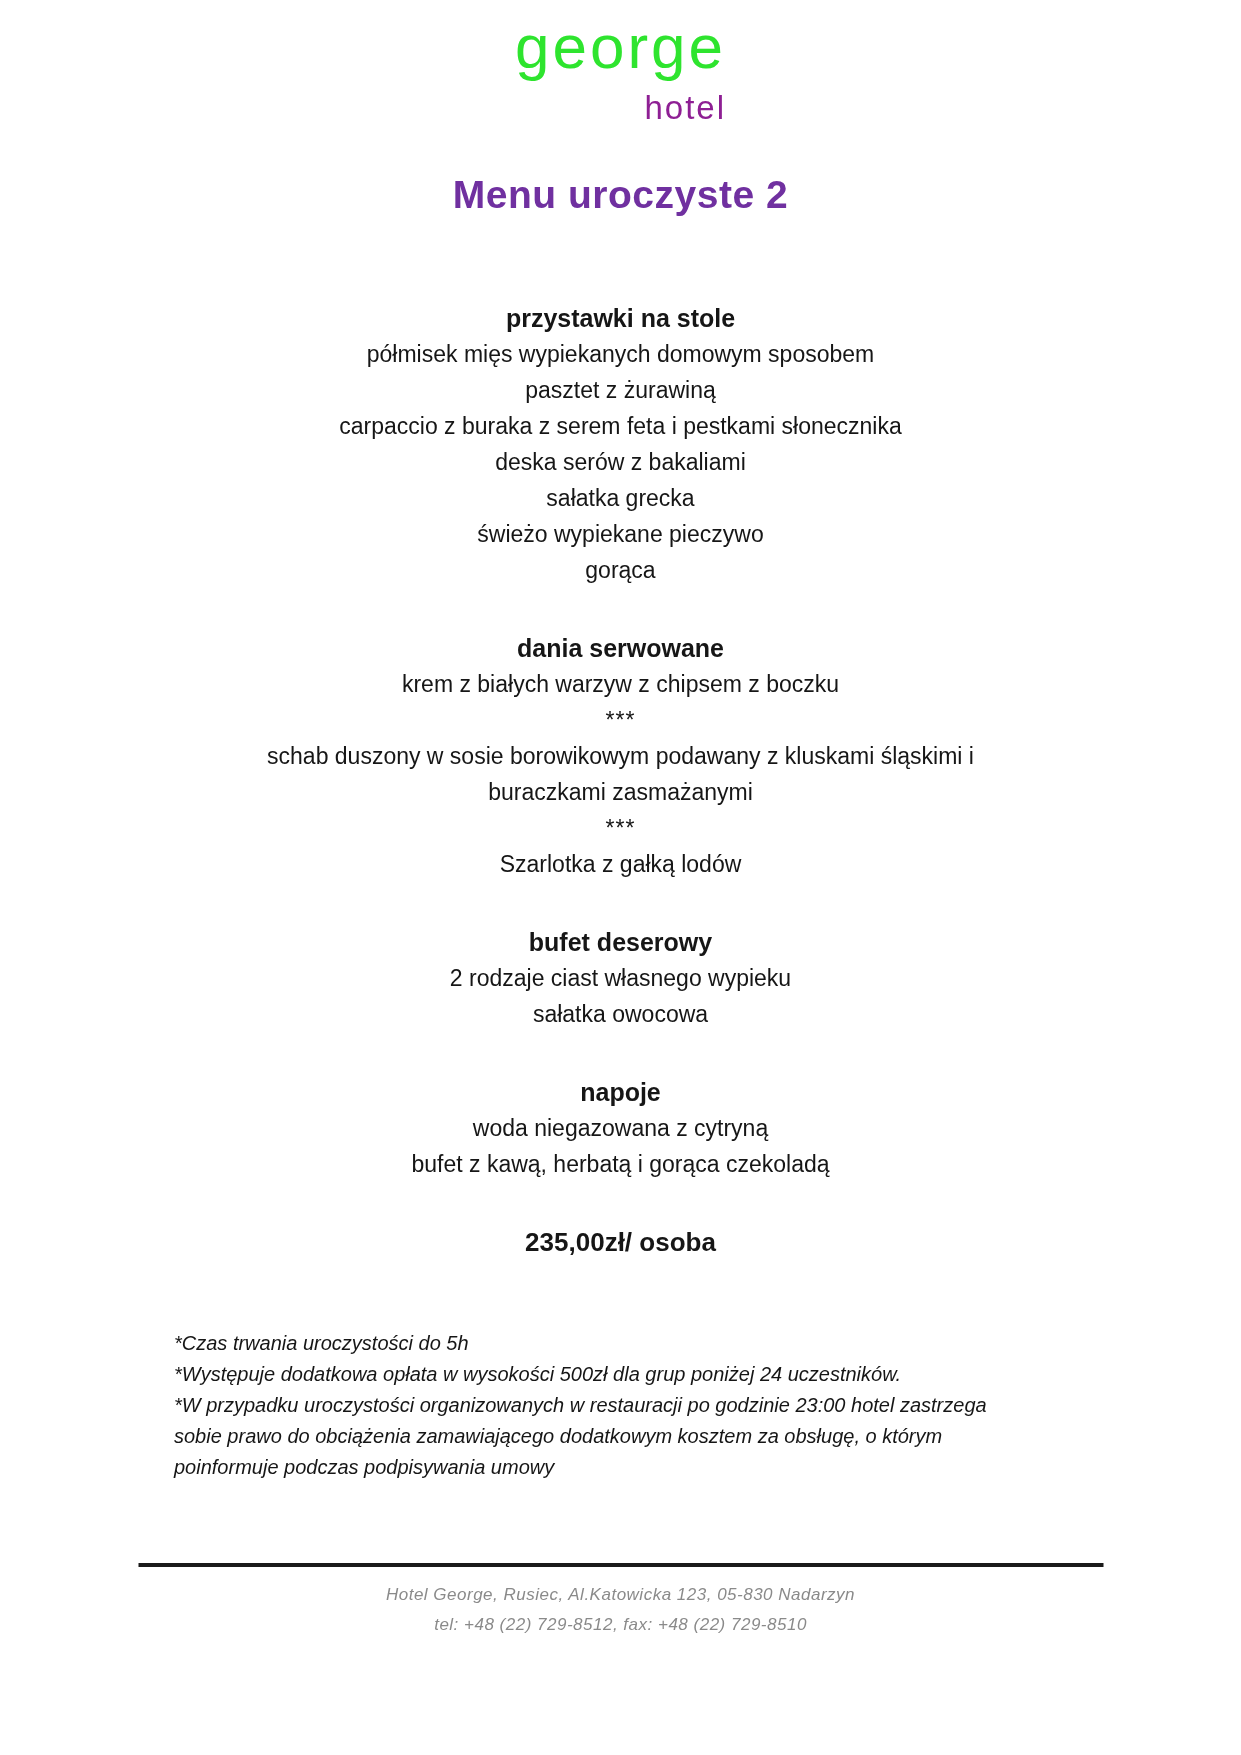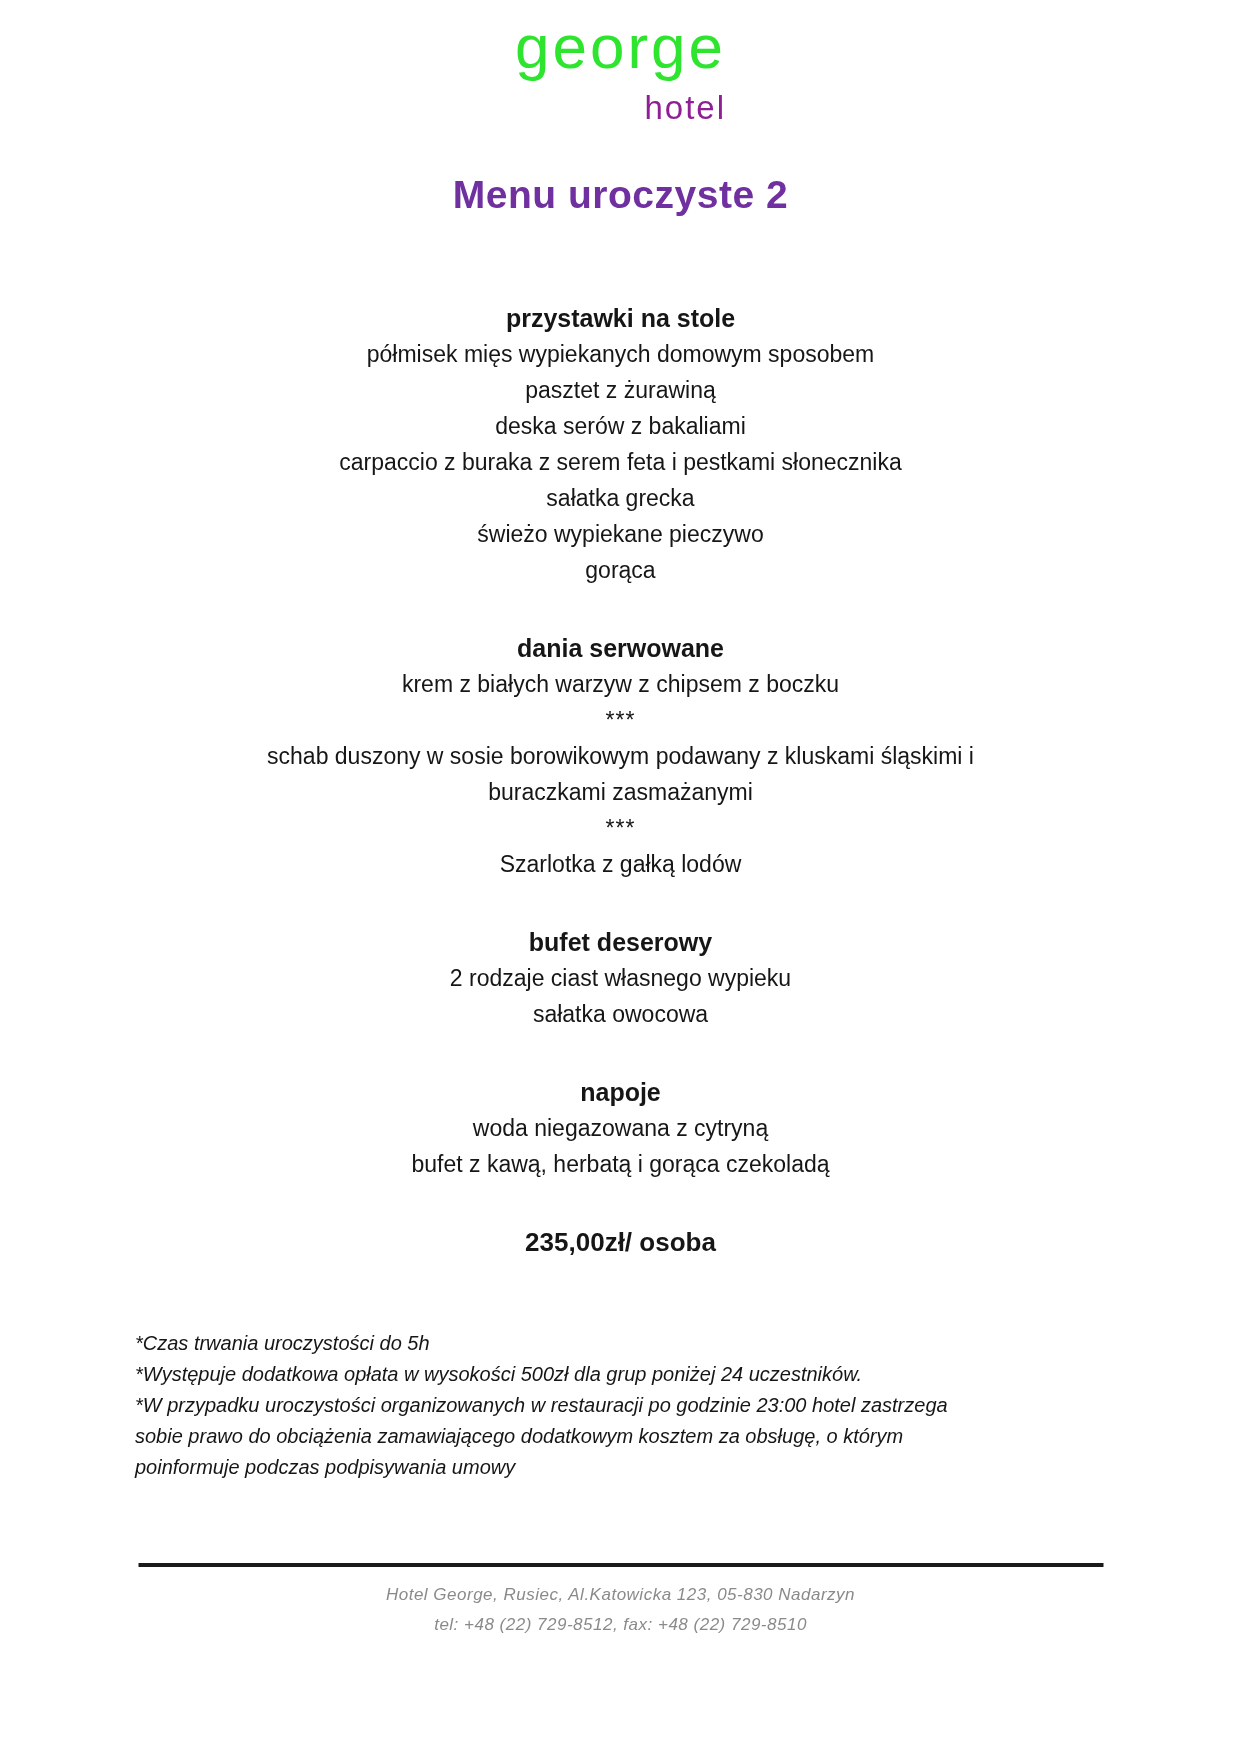--- a/index.html
+++ b/index.html
@@ -81,21 +81,21 @@
   .footnotes {
     position: absolute;
     top: 1328px;
     left: 135px;
     width: 985px;
     text-align: left;
     font-style: italic;
     font-size: 20px;
     line-height: 31px;
   }
-  .footnote { white-space: pre-line; }
+  .footnote { white-space: pre-line; margin-left: 39px; }
 
   
   .footer-rule {
     position: absolute;
     top: 1563px;
     left: 50%;
     transform: translateX(-50%);
     width: 965px;
     height: 4px;
   }
@@ -122,22 +122,22 @@
     <div class="logo-sub" style="color: rgb(142, 31, 148); margin-top: 9px;">hotel</div>
   </div>
 
   <h1 class="title" style="color: rgb(112, 48, 160);">Menu uroczyste 2</h1>
 
   <div class="menu">
     <div id="sections">
         <div class="section-heading">przystawki na stole</div>
         <div class="menu-item">półmisek mięs wypiekanych domowym sposobem</div>
         <div class="menu-item">pasztet z żurawiną</div>
+        <div class="menu-item">carpaccio z buraka z serem feta i pestkami słonecznika</div>
         <div class="menu-item">deska serów z bakaliami</div>
-        <div class="menu-item">carpaccio z buraka z serem feta i pestkami słonecznika</div>
         <div class="menu-item">sałatka grecka</div>
         <div class="menu-item">świeżo wypiekane pieczywo</div>
         <div class="menu-item">gorąca</div>
         <div class="section-heading">dania serwowane</div>
         <div class="menu-item">krem z białych warzyw z chipsem z boczku</div>
         <div class="menu-item separator">***</div>
         <div class="menu-item">schab duszony w sosie borowikowym podawany z kluskami śląskimi i
 buraczkami zasmażanymi</div>
         <div class="menu-item separator">***</div>
         <div class="menu-item">Szarlotka z gałką lodów</div>

